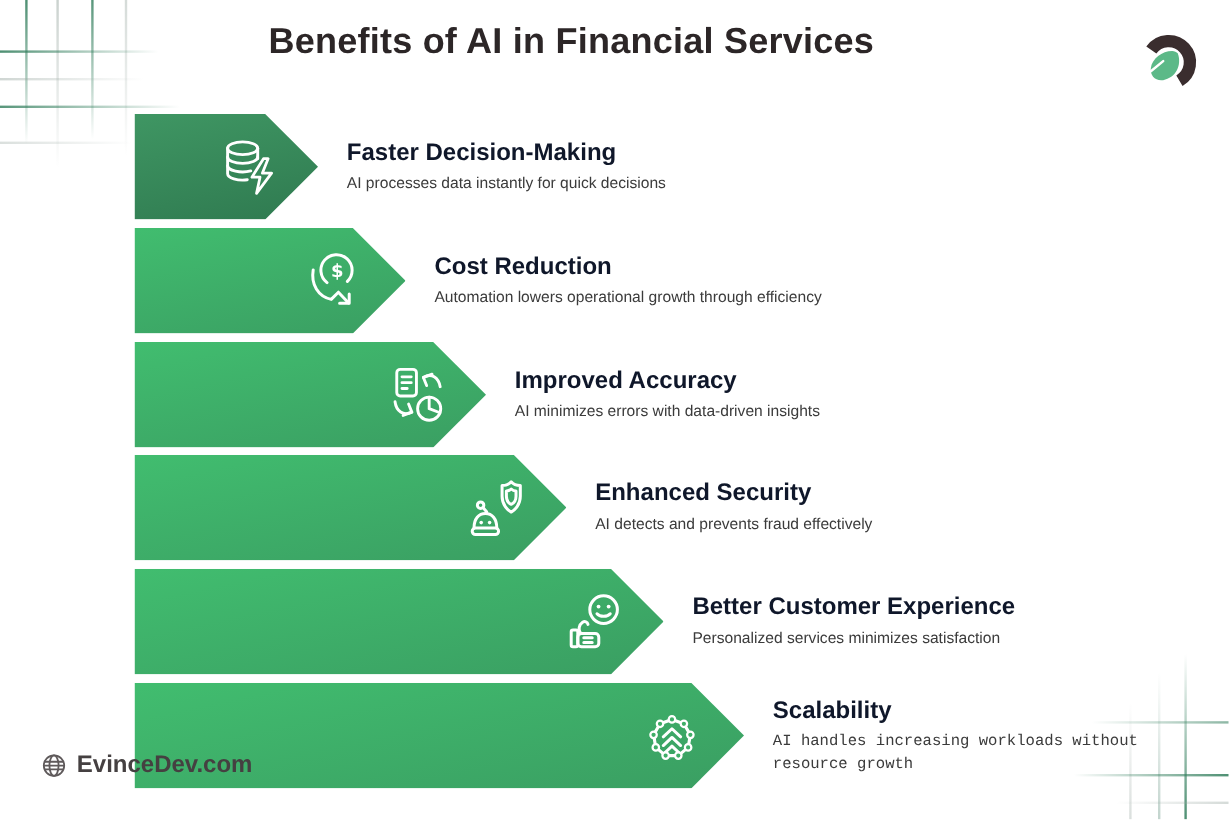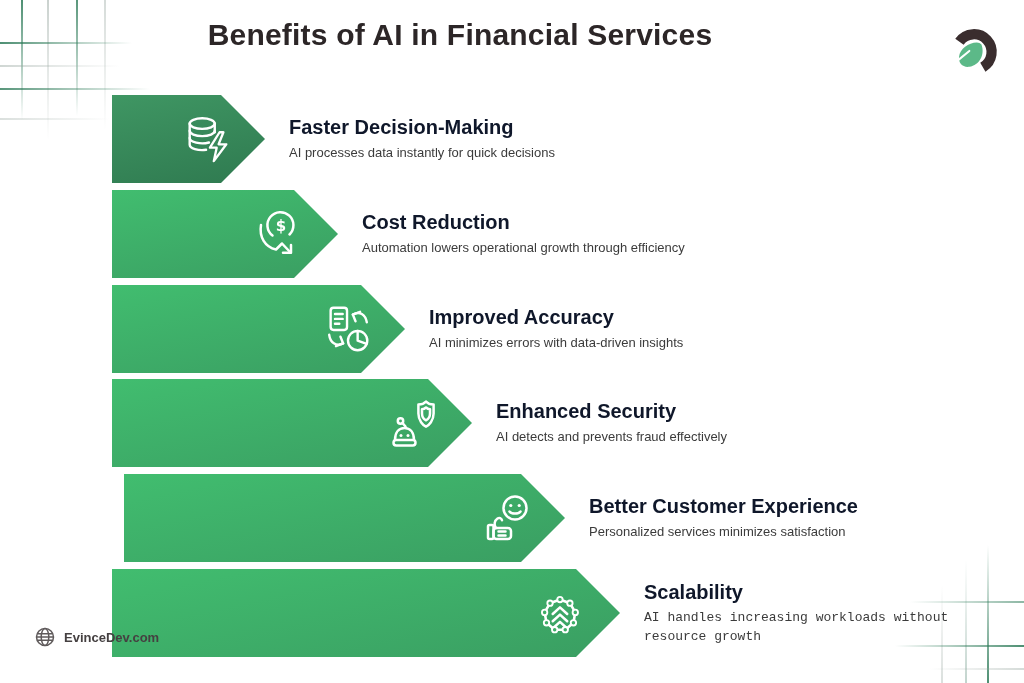--- a/index.html
+++ b/index.html
@@ -2,28 +2,28 @@
 <html style="--title-text: #2c2627; --bar-dark-start: #3f9663; --bar-dark-end: #2f7a50; --bar-start: #41bd6f; --bar-end: #3a9e62; --icon-stroke: #ffffff; --logo-dark: #3a2d2e; --logo-leaf: #5cb988;"><head>
 <meta charset="utf-8">
 <style>
   html,body{margin:0;padding:0;background:#ffffff;}
   .canvas{
     position:relative;width:1024px;height:683px;overflow:hidden;
     background:#ffffff;font-family:"Liberation Sans", sans-serif;
   }
   
   .page-title{
-    position:absolute;top:18px;left:0;width:864px;text-align:center;
+    position:absolute;top:18px;left:16px;width:864px;text-align:center;
     font-size:30px;font-weight:800;letter-spacing:.2px;color:var(--title-text,#2c2627);padding-left:28px;
   }
   .logo{position:absolute;top:22px;right:22px;width:56px;height:56px;}
   
   .row{position:absolute;left:112px;height:88px;display:flex;align-items:center;}
   .row1{top:95px;}  .row2{top:190px;} .row3{top:285px;}
-  .row4{top:379px;} .row5{top:474px;margin-left:12px;} .row6{top:569px;}
+  .row4{top:379px;} .row5{top:474px;} .row6{top:569px;}
   .bar{
     height:88px;box-sizing:border-box;flex:0 0 auto;
     display:flex;align-items:center;justify-content:flex-end;padding-right:30px;
     clip-path:polygon(0 0, calc(100% - 44px) 0, 100% 50%, calc(100% - 44px) 100%, 0 100%);
     background:linear-gradient(168deg, var(--bar-start,#41bd6f) 0%, var(--bar-end,#3a9e62) 100%);
   }
   .row1 .bar{
     width:153px;
     background:linear-gradient(168deg, var(--bar-dark-start,#3f9663) 0%, var(--bar-dark-end,#2f7a50) 100%);
   }
@@ -32,21 +32,21 @@
   .row4 .bar{width:360px;}
   .row5 .bar{width:441px;}
   .row6 .bar{width:508px;}
   .bar svg{display:block;}
   .text{margin-left:24px;}
   .benefit-title{font-size:20px;font-weight:700;color:#0f172a;line-height:1.25;}
   .benefit-desc{font-size:13px;font-weight:400;color:#3b3b3b;margin-top:4px;line-height:1.45;white-space:nowrap;}
   .row6 .benefit-desc{white-space:normal;max-width:340px;font-family:Liberation Mono, monospace;}
   
   .footer{position:absolute;left:34px;top:626px;display:flex;align-items:center;gap:8px;}
-  .footer-site{font-size:13px;font-weight:700;color:#454041;}
+  .footer-site{font-size:20px;font-weight:700;color:#454041;}
   
   .gl{position:absolute;pointer-events:none;}
   .gl.v{width:2px;}
   .gl.h{height:2px;}
   
   .tl1{left:21px;top:0;height:120px;background:linear-gradient(180deg,rgba(47,124,90,.85),rgba(47,124,90,0));}
   .tl2{left:76px;top:0;height:116px;background:linear-gradient(180deg,rgba(47,124,90,.8),rgba(47,124,90,0));}
   .tl3{left:47px;top:0;height:140px;background:linear-gradient(180deg,rgba(150,165,158,.5),rgba(150,165,158,0));}
   .tl4{left:104px;top:0;height:130px;background:linear-gradient(180deg,rgba(150,165,158,.4),rgba(150,165,158,0));}
   .tl5{top:42px;left:0;width:132px;background:linear-gradient(90deg,rgba(47,124,90,.85),rgba(47,124,90,0));}

